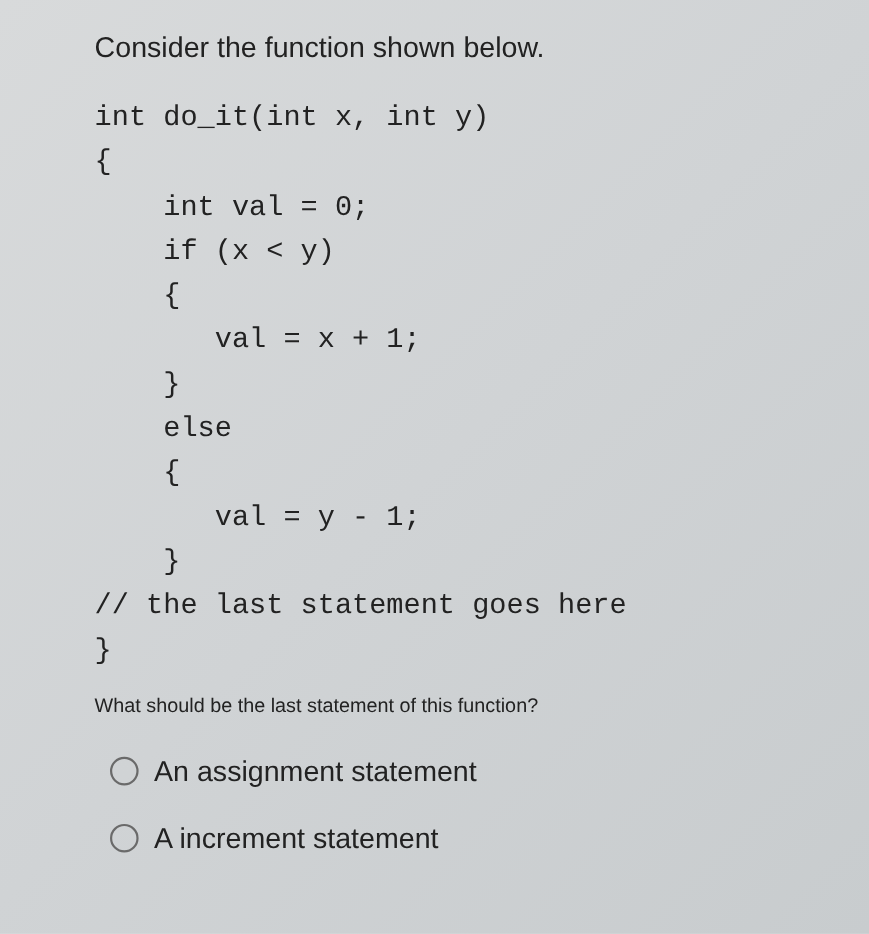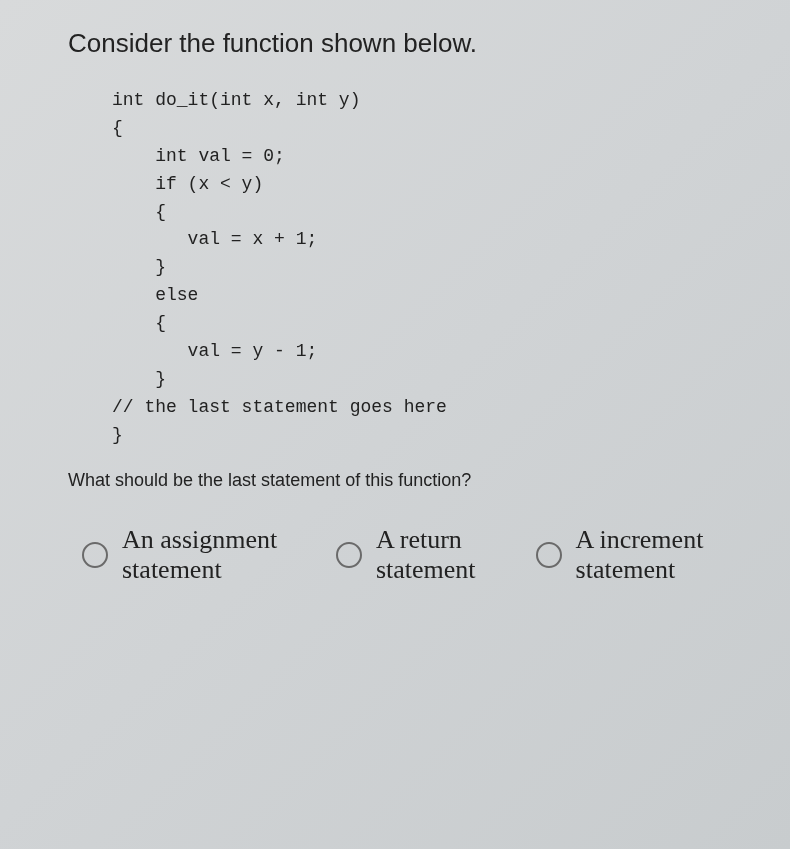--- a/index.html
+++ b/index.html
@@ -7,50 +7,48 @@
     margin: 0;
     padding: 0;
     width: 790px;
     height: 849px;
     background: linear-gradient(135deg, #d8dadb 0%, #d0d3d5 50%, #c8ccce 100%);
     font-family: -apple-system, BlinkMacSystemFont, "Segoe UI", Arial, sans-serif;
     color: #1a1a1a;
     overflow: hidden;
   }
   .page {
-    padding: 28px 40px 20px 68px;
+    padding: 28px 40px 20px 86px;
   }
   .intro {
     font-size: 26px;
     font-weight: 400;
     margin-bottom: 28px;
     color: #222;
   }
   .code {
     font-family: "Courier New", Courier, monospace;
-    font-size: 18px;
+    font-size: 26px;
     line-height: 1.55;
     white-space: pre;
     color: #222;
     margin-bottom: 20px;
-    margin-left: 44px;
   }
   .question {
     font-size: 18px;
     font-weight: 400;
     margin: 18px 0 34px 0;
     color: #222;
     white-space: nowrap;
   }
   .options {
     display: flex;
-    flex-direction: row;
-    gap: 18px;
+    flex-direction: column;
+    gap: 30px;
     padding-left: 14px;
-    font-family: Liberation Serif, serif;
   }
   .option {
     display: flex;
     align-items: center;
     gap: 14px;
   }
   .radio {
     width: 26px;
     height: 26px;
     border: 2px solid #6a6a6a;
@@ -82,20 +80,16 @@
 // the last statement goes here
 }</div>
   <div class="question">What should be the last statement of this function?</div>
   <div class="options">
     <div class="option">
       <span class="radio"></span>
       <span class="option-label">An assignment statement</span>
     </div>
     <div class="option">
       <span class="radio"></span>
-      <span class="option-label">A return statement</span>
-    </div>
-    <div class="option">
-      <span class="radio"></span>
       <span class="option-label">A increment statement</span>
     </div>
   </div>
 </div>
 
 </body></html>

